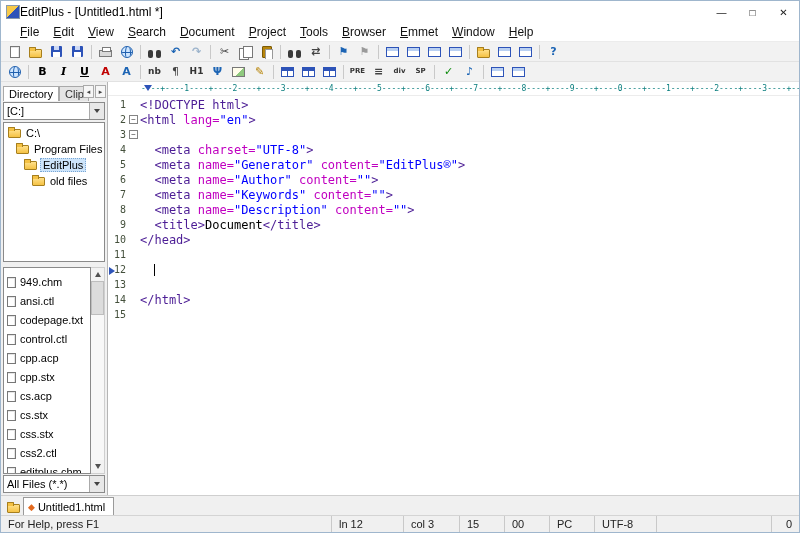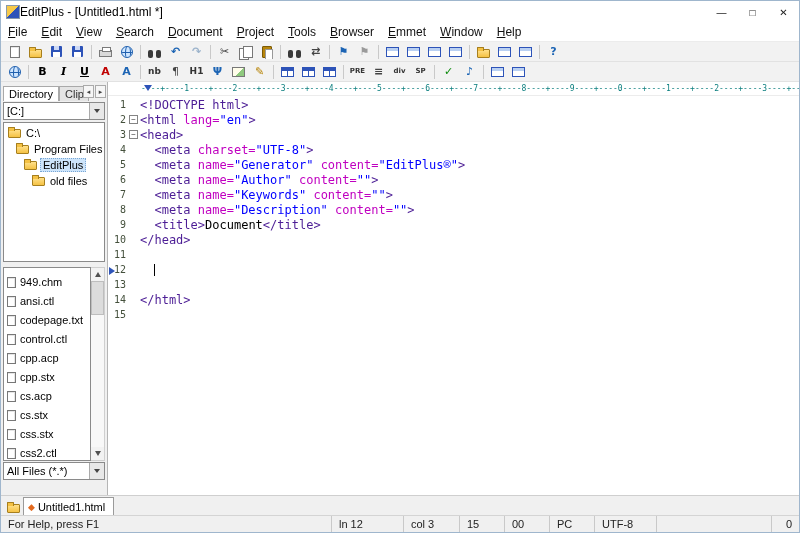--- a/index.html
+++ b/index.html
@@ -8,21 +8,21 @@
 .window{width:800px;height:533px;display:flex;flex-direction:column;border:1px solid #9fb6cd;background:#f0f0f0}
 
 
 .titlebar{height:22px;background:#fff;display:flex;align-items:center;flex:none}
 .appicon{width:14px;height:14px;margin-left:5px;flex:none;border:1px solid #8899aa;background:linear-gradient(135deg,#f7c948 0 50%,#2d53b8 50%)}
 .title{font-size:12px;white-space:nowrap}
 .wcontrols{margin-left:auto;display:flex;height:100%}
 .wbtn{width:31px;height:100%;display:flex;align-items:center;justify-content:center;font-size:10px;color:#222}
 
 
-.menubar{height:19px;background:#fff;display:flex;align-items:center;padding-left:0;flex:none;border-bottom:1px solid #ececec}
+.menubar{height:19px;background:#fff;display:flex;align-items:center;padding-left:12px;flex:none;border-bottom:1px solid #ececec}
 .mitem{font-size:12px;padding:1px 7px;color:#111;white-space:nowrap}
 
 
 .toolbar{height:20px;background:#f2f2f2;display:flex;align-items:center;padding:0 3px;flex:none;border-bottom:1px solid #e2e2e2}
 .tbtn{width:21px;height:18px;display:flex;align-items:center;justify-content:center;flex:none}
 .tg{font-size:11px;line-height:1;font-family:"DejaVu Sans",sans-serif}
 .tg.b{font-weight:bold}
 .tg.i{font-style:italic;font-family:"DejaVu Serif",serif;font-weight:bold}
 .tg.u{text-decoration:underline;font-weight:bold}
 .tg.xs{font-size:7px;font-weight:bold;color:#333;letter-spacing:0}
@@ -77,21 +77,21 @@
 .filewrap{flex:1;margin:0 2px;display:flex;min-height:0}
 .filelist{flex:1;background:#fff;border:1px solid #8a8a8a;overflow:hidden;padding-top:1px;min-width:0}
 .frow{height:19px;display:flex;align-items:flex-end;font-size:11px;padding-left:3px;white-space:nowrap}
 .frow .mi{margin-right:4px}
 .sbar{width:14px;background:#f2f2f2;border:1px solid #cfcfcf;border-left:none;display:flex;flex-direction:column;flex:none}
 .sbtn{height:13px;display:flex;align-items:center;justify-content:center;background:#f2f2f2;flex:none}
 .tri-up{width:0;height:0;border-left:3px solid transparent;border-right:3px solid transparent;border-bottom:5px solid #505050}
 .tri-dn{width:0;height:0;border-left:3px solid transparent;border-right:3px solid transparent;border-top:5px solid #505050}
 .strack{flex:1;position:relative;background:#f8f8f8}
 .sthumb{position:absolute;top:0;left:0;right:0;height:34px;background:#dcdcdc;border:1px solid #bdbdbd}
-.filter{margin-bottom:15px}
+.filter{margin-bottom:2px}
 
 
 .editor{flex:1;background:#fff;display:flex;flex-direction:column;min-width:0}
 .ruler{height:14px;position:relative;padding-left:33px;overflow:hidden;background:#fff;border-bottom:1px solid #ececec;display:flex;align-items:center;flex:none}
 .rtext{font-family:"DejaVu Sans Mono",monospace;font-size:8px;color:#0a7e7e;white-space:pre}
 .rmark{position:absolute;left:36px;top:3px;width:0;height:0;border-left:4px solid transparent;border-right:4px solid transparent;border-top:6px solid #2d53b8}
 .codearea{flex:1;overflow:hidden;padding-top:1px}
 .cl{display:flex;height:15px;align-items:center}
 .gut{width:32px;flex:none;display:flex;align-items:center;position:relative}
 .lnum{width:18px;text-align:right;font-size:10px;color:#44503c;font-family:"DejaVu Sans Mono",monospace}
@@ -430,21 +430,20 @@
               <span class="lnum">2</span>
               <span class="fold on">−</span>
             </div>
             <div class="ctext"><span class="tk-tag">&lt;html </span><span class="tk-attr">lang=</span><span class="tk-val">"en"</span><span class="tk-tag">&gt;</span></div>
           </div>
           <div class="cl">
             <div class="gut">
               <span class="lnum">3</span>
               <span class="fold on">−</span>
             </div>
-            <div class="ctext"><span class="tk-tag">&lt;head&gt;</span></div>
           </div>
           <div class="cl">
             <div class="gut">
               <span class="lnum">4</span>
               <span class="fold"></span>
             </div>
             <div class="ctext"><span class="tk-tag">  &lt;meta </span><span class="tk-attr">charset=</span><span class="tk-val">"UTF-8"</span><span class="tk-tag">&gt;</span></div>
           </div>
           <div class="cl">
             <div class="gut">

